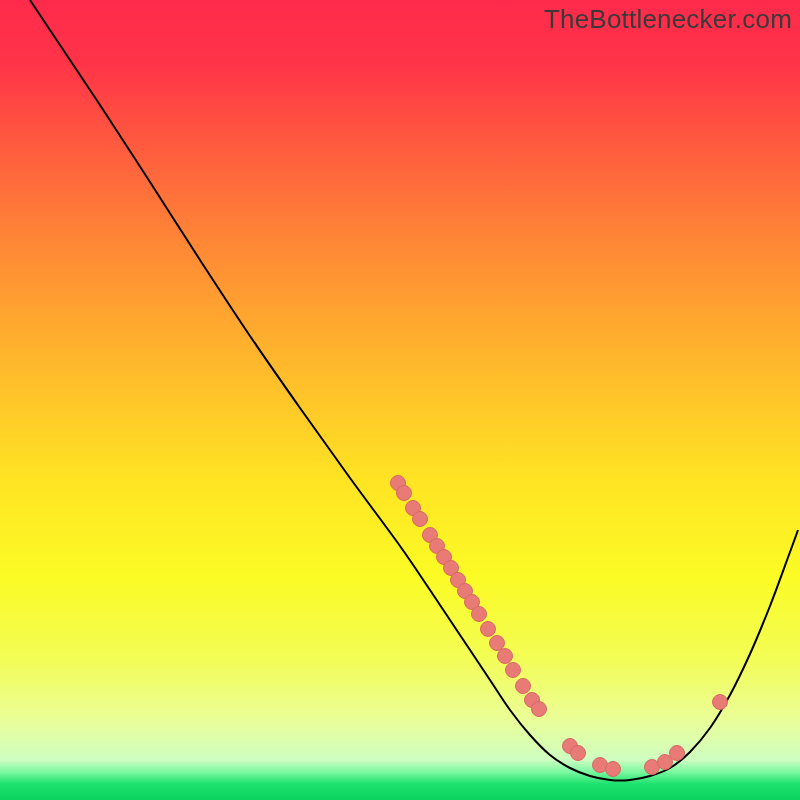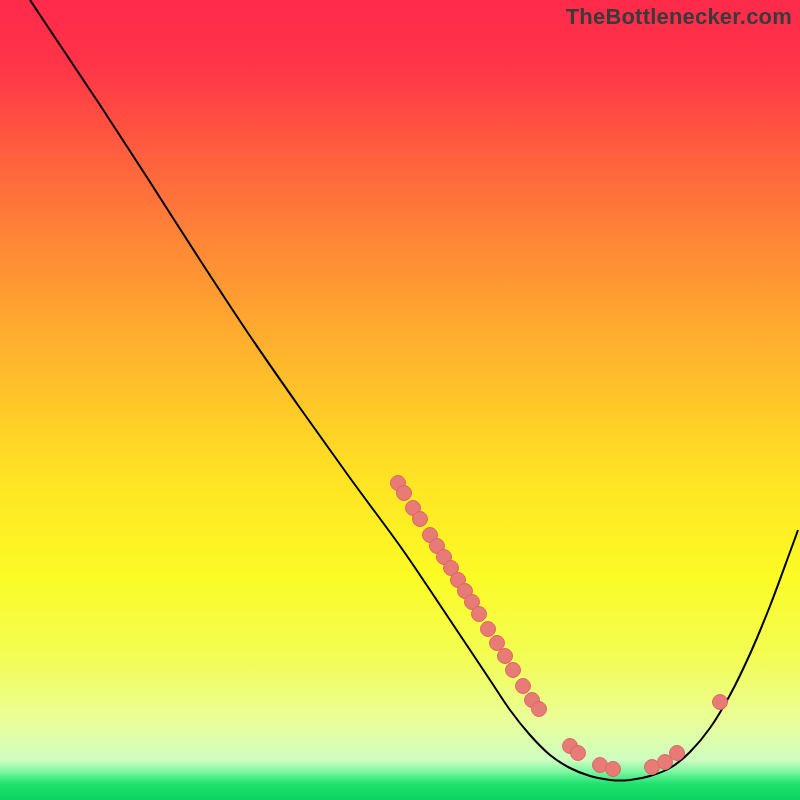--- a/index.html
+++ b/index.html
@@ -12,22 +12,22 @@
   }
   .chart-container {
     position: relative;
     width: 800px;
     height: 800px;
   }
   .watermark {
     position: absolute;
     top: 4px;
     right: 8px;
-    font-size: 22px;
-    font-weight: 700;
+    font-size: 26px;
+    font-weight: 400;
     color: #3a3a3a;
     letter-spacing: 0.2px;
     z-index: 10;
   }
   svg.plot {
     position: absolute;
     top: 0;
     left: 0;
   }
 </style>

